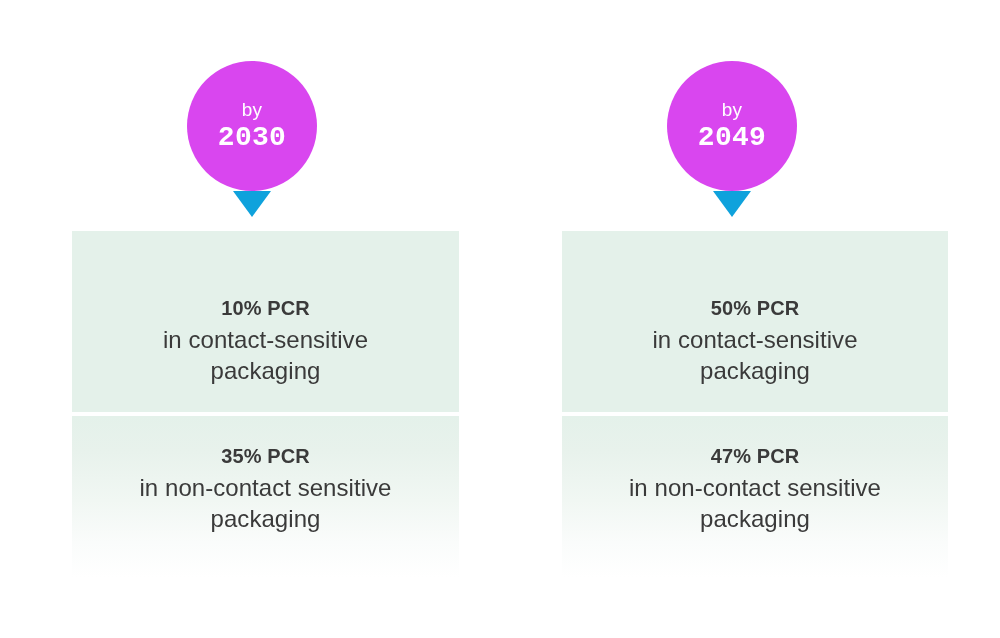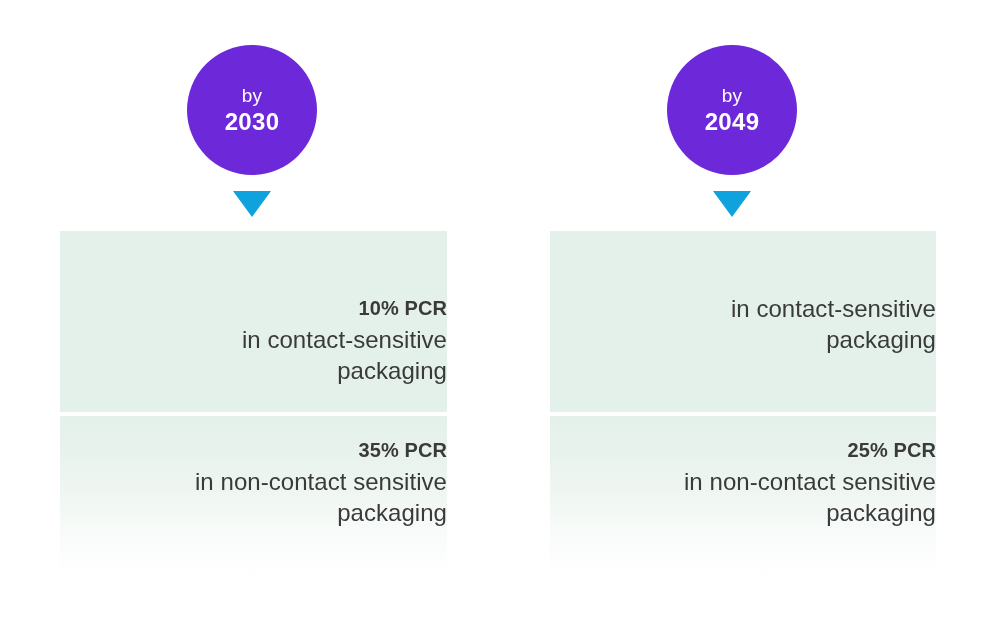--- a/index.html
+++ b/index.html
@@ -25,89 +25,90 @@
     position: absolute;
     top: 0;
     height: 638px;
   }
   .column.col-0 { left: 60px;  width: 387px; }
   .column.col-1 { left: 550px; width: 386px; }
 
   
   .bubble {
     position: absolute;
-    top: 45px;
+    top: 61px;
     width: 130px;
     height: 130px;
     border-radius: 50%;
-    background: #6d28d9;
+    background: #d946ef;
     display: flex;
     flex-direction: column;
     align-items: center;
     justify-content: center;
     color: #ffffff;
     line-height: 1;
   }
   .column.col-0 .bubble { left: 127px; }
   .column.col-1 .bubble { left: 117px; }
 
   .bubble-prefix {
     font-size: 19px;
     font-weight: 400;
     letter-spacing: 0.2px;
     margin-bottom: 5px;
   }
   .bubble-year {
-    font-size: 24px;
+    font-size: 28px;
     font-weight: 700;
     letter-spacing: 0.3px;
+    font-family: Liberation Mono, monospace;
   }
 
   
   .arrow {
     position: absolute;
     top: 191px;
     width: 0;
     height: 0;
     border-left: 19px solid transparent;
     border-right: 19px solid transparent;
     border-top: 26px solid #0FA2DC;
   }
   .column.col-0 .arrow { left: 173px; }
   .column.col-1 .arrow { left: 163px; }
 
   
   .panel {
     position: absolute;
-    left: 0;
+    left: 12px;
     width: 100%;
     box-sizing: border-box;
     display: flex;
     flex-direction: column;
-    align-items: flex-end;
+    align-items: center;
     justify-content: flex-start;
     text-align: center;
     color: #3A3A3A;
   }
   .panel.panel-top {
     top: 231px;
     height: 181px;
     background: #E4F1EA;
     padding-top: 62px;
   }
   .panel.panel-bottom {
     top: 416px;
     height: 162px;
     background: linear-gradient(to bottom,
                 #E4F1EA 0%,
                 #E8F2EC 22%,
                 #F1F7F3 52%,
                 #FAFCFB 78%,
                 #FFFFFF 100%);
-    padding-top: 19px;
+    padding-top: 25px;
   }
 
   .stat-headline {
     font-size: 20px;
     font-weight: 700;
     line-height: 31px;
     letter-spacing: 0.1px;
   }
   .stat-line {
     font-size: 24px;
@@ -147,25 +148,26 @@
   <div class="column col-1">
 
     <div class="bubble">
       <span class="bubble-prefix">by</span>
       <span class="bubble-year">2049</span>
     </div>
 
     <div class="arrow"></div>
 
     <div class="panel panel-top">
+      <div class="stat-headline">50% PCR</div>
       <div class="stat-line">in contact-sensitive</div>
       <div class="stat-line">packaging</div>
     </div>
 
     <div class="panel panel-bottom">
-      <div class="stat-headline">25% PCR</div>
+      <div class="stat-headline">47% PCR</div>
       <div class="stat-line">in non-contact sensitive</div>
       <div class="stat-line">packaging</div>
     </div>
 
   </div>
 
 </div>
 
 </body></html>

